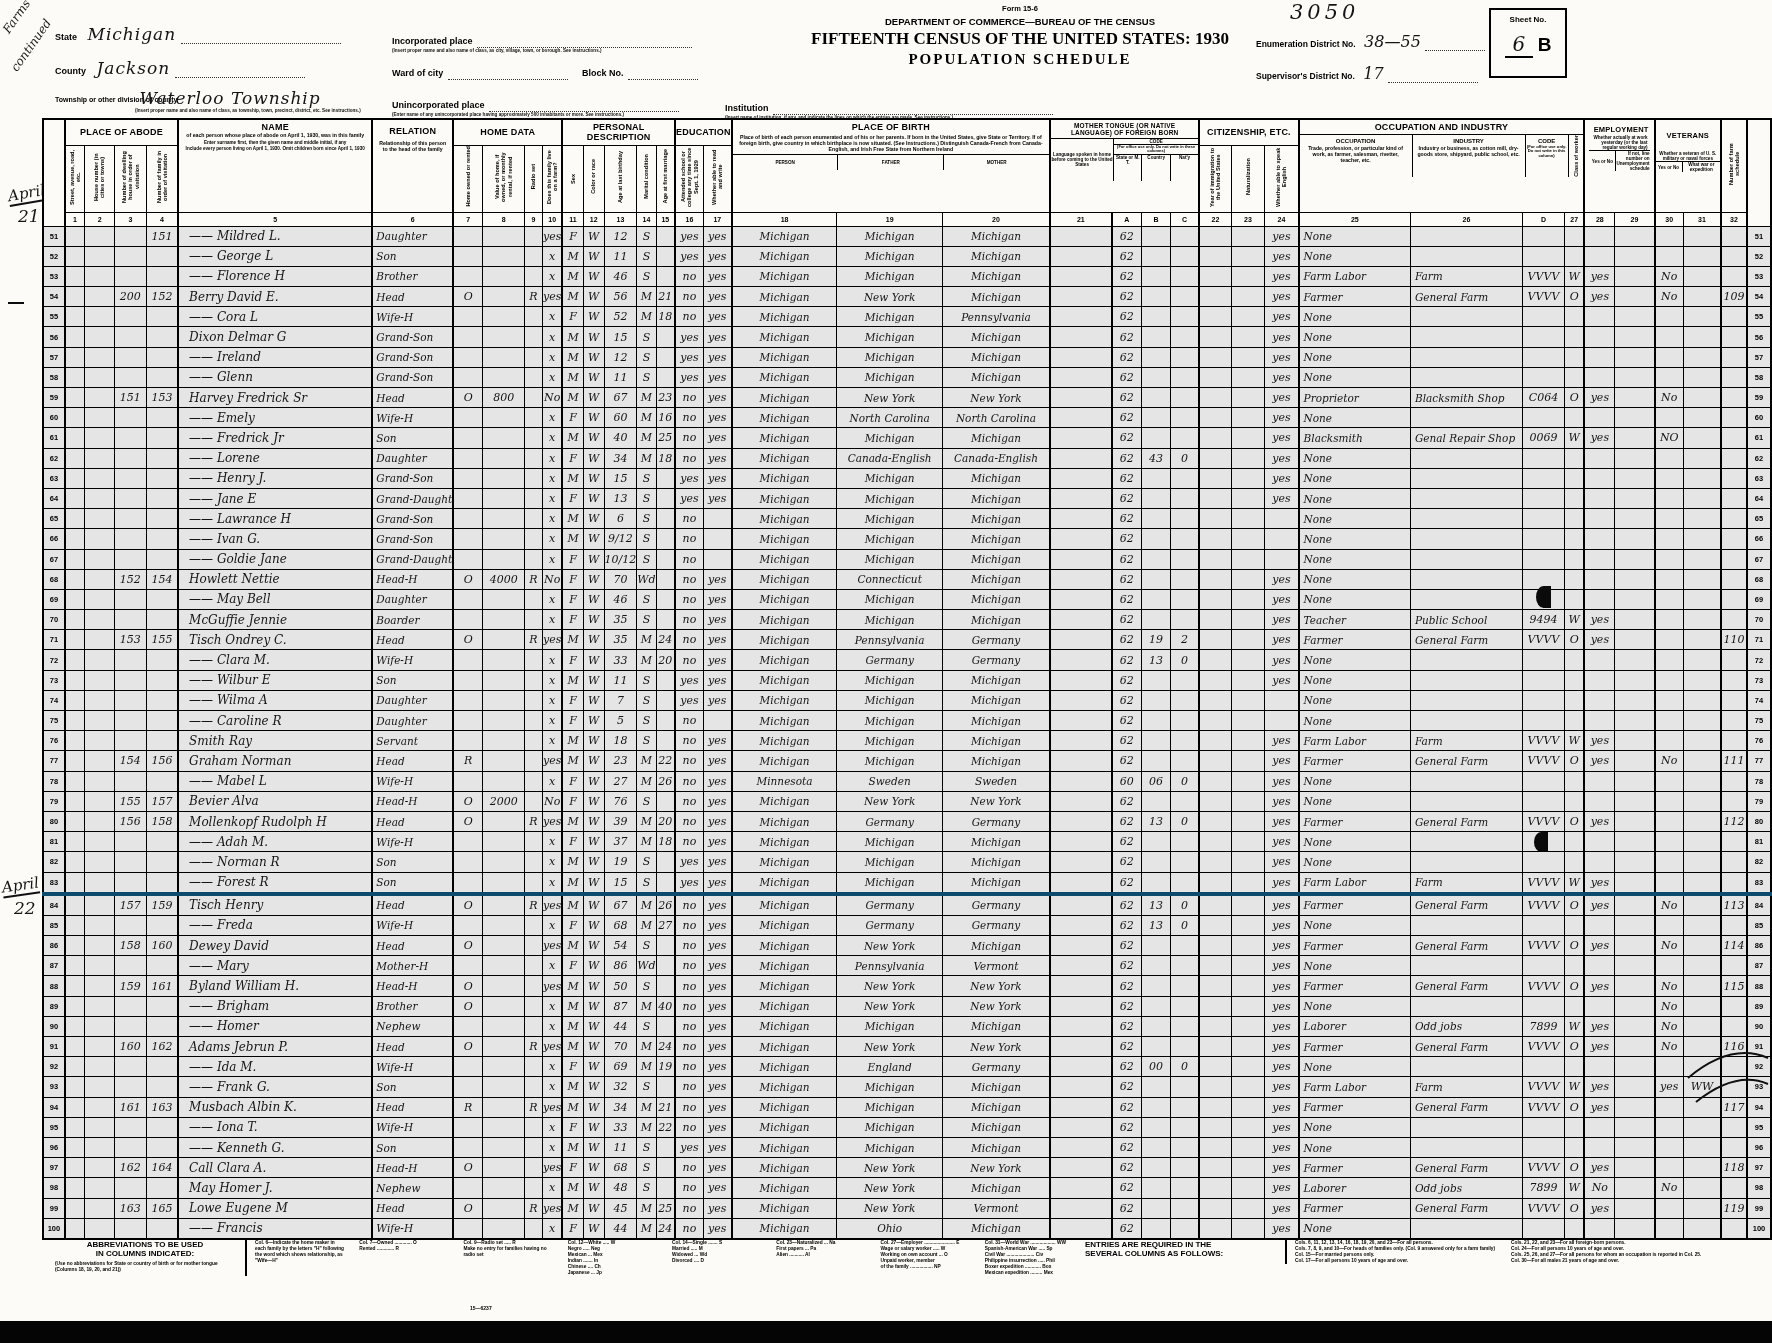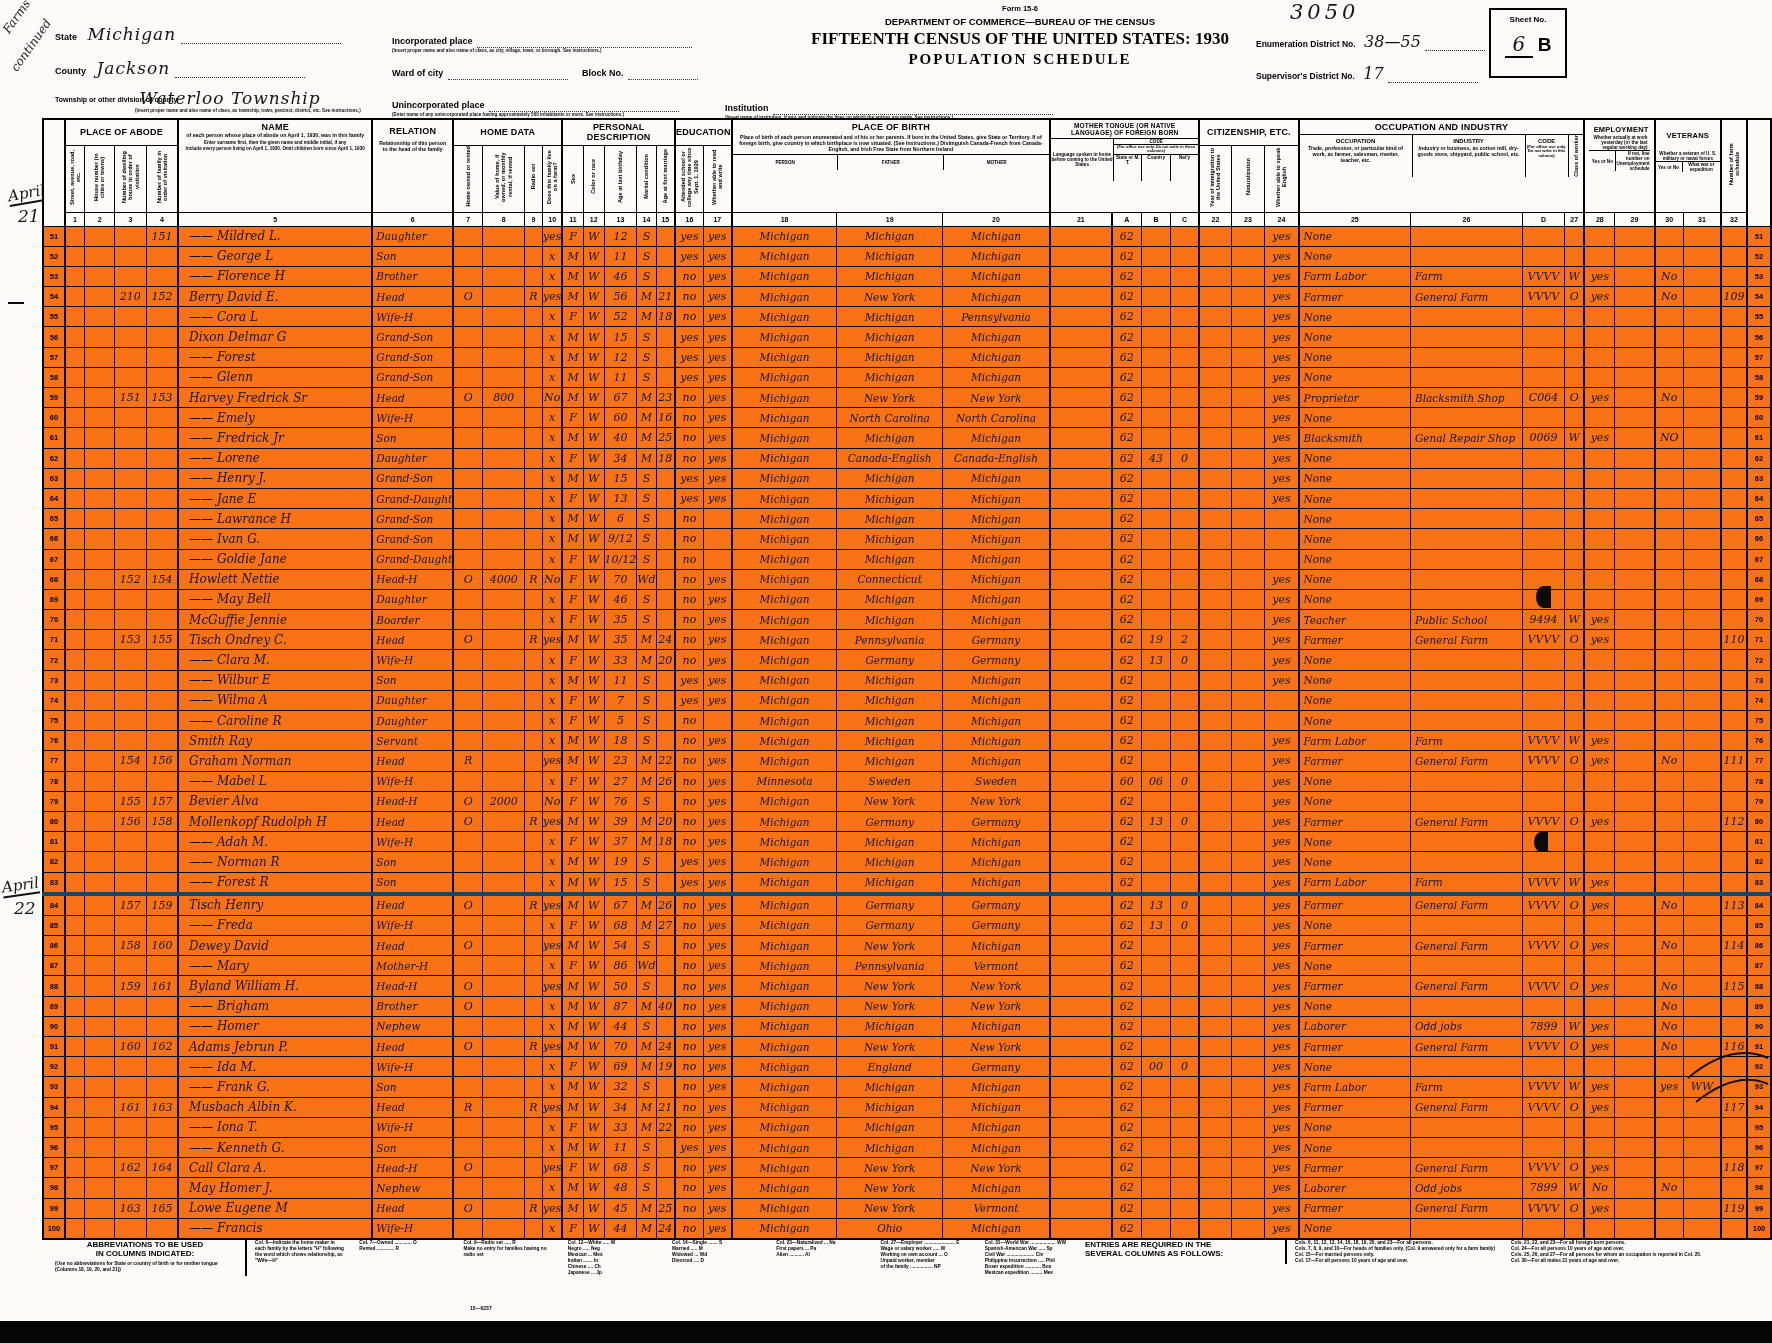--- a/index.html
+++ b/index.html
@@ -10,21 +10,21 @@
   #hdr{position:absolute;left:0;top:0;width:1772px;height:118px;}
   .fld{position:absolute;white-space:nowrap;}
   .lbl{font-size:9px;font-weight:bold;}
   .lbl2{font-size:7px;font-weight:bold;line-height:1.05;display:inline-block;vertical-align:middle;}
   .note{font-size:4.6px;font-weight:bold;color:#111;}
   .hwv{font-size:17px;letter-spacing:1px;}
   .ctr{text-align:center;}
   #sheetbox{position:absolute;left:1489px;top:8px;width:74px;height:66px;border:2.5px solid #000;text-align:center;}
   
   #tblwrap{position:absolute;left:42px;top:118px;}
-  table{border-collapse:collapse;table-layout:fixed;background:#f97316;}
+  table{border-collapse:collapse;table-layout:fixed;background:#e5e5e5;}
   th,td{border:1px solid #000;padding:0;overflow:visible;}
   table{border:2px solid #000;}
   thead th{vertical-align:middle;text-align:center;background:#fcfbf7;}
   .gt{font-size:9px;font-weight:bold;letter-spacing:.2px;}
   .vt{writing-mode:vertical-rl;transform:rotate(180deg);font-size:5.6px;font-weight:bold;line-height:1.15;display:inline-block;max-height:62px;}
   .numrow th{font-size:7px;font-weight:bold;height:13px;}
   tbody td{height:19.2px;font-size:11px;text-align:center;white-space:nowrap;border-bottom:1px dotted #666;}
   tbody tr.r5 td{border-bottom:1px solid #000;}
   tbody tr.rheavy td{border-bottom:4px solid #0c4a6e;}
   tbody td.name{text-align:left;padding-left:10px;font-size:12px;}
@@ -438,21 +438,21 @@
             <td></td>
             <td class="bl hw">No</td>
             <td></td>
             <td class="bl"></td>
             <td class="num bl">53</td>
           </tr>
           <tr>
             <td class="num">54</td>
             <td class="bl"></td>
             <td></td>
-            <td class="hw">210</td>
+            <td class="hw">200</td>
             <td class="hw">152</td>
             <td class="name bl hw">Berry David E.</td>
             <td class="rel bl hw">Head</td>
             <td class="bl hw">O</td>
             <td></td>
             <td class="hw">R</td>
             <td class="hw">yes</td>
             <td class="bl hw">M</td>
             <td class="hw">W</td>
             <td class="hw">56</td>
@@ -560,21 +560,21 @@
             <td></td>
             <td class="bl"></td>
             <td class="num bl">56</td>
           </tr>
           <tr>
             <td class="num">57</td>
             <td class="bl"></td>
             <td></td>
             <td></td>
             <td></td>
-            <td class="name bl hw">—— Forest</td>
+            <td class="name bl hw">—— Ireland</td>
             <td class="rel bl hw">Grand-Son</td>
             <td class="bl"></td>
             <td></td>
             <td></td>
             <td class="hw">x</td>
             <td class="bl hw">M</td>
             <td class="hw">W</td>
             <td class="hw">12</td>
             <td class="hw">S</td>
             <td></td>

